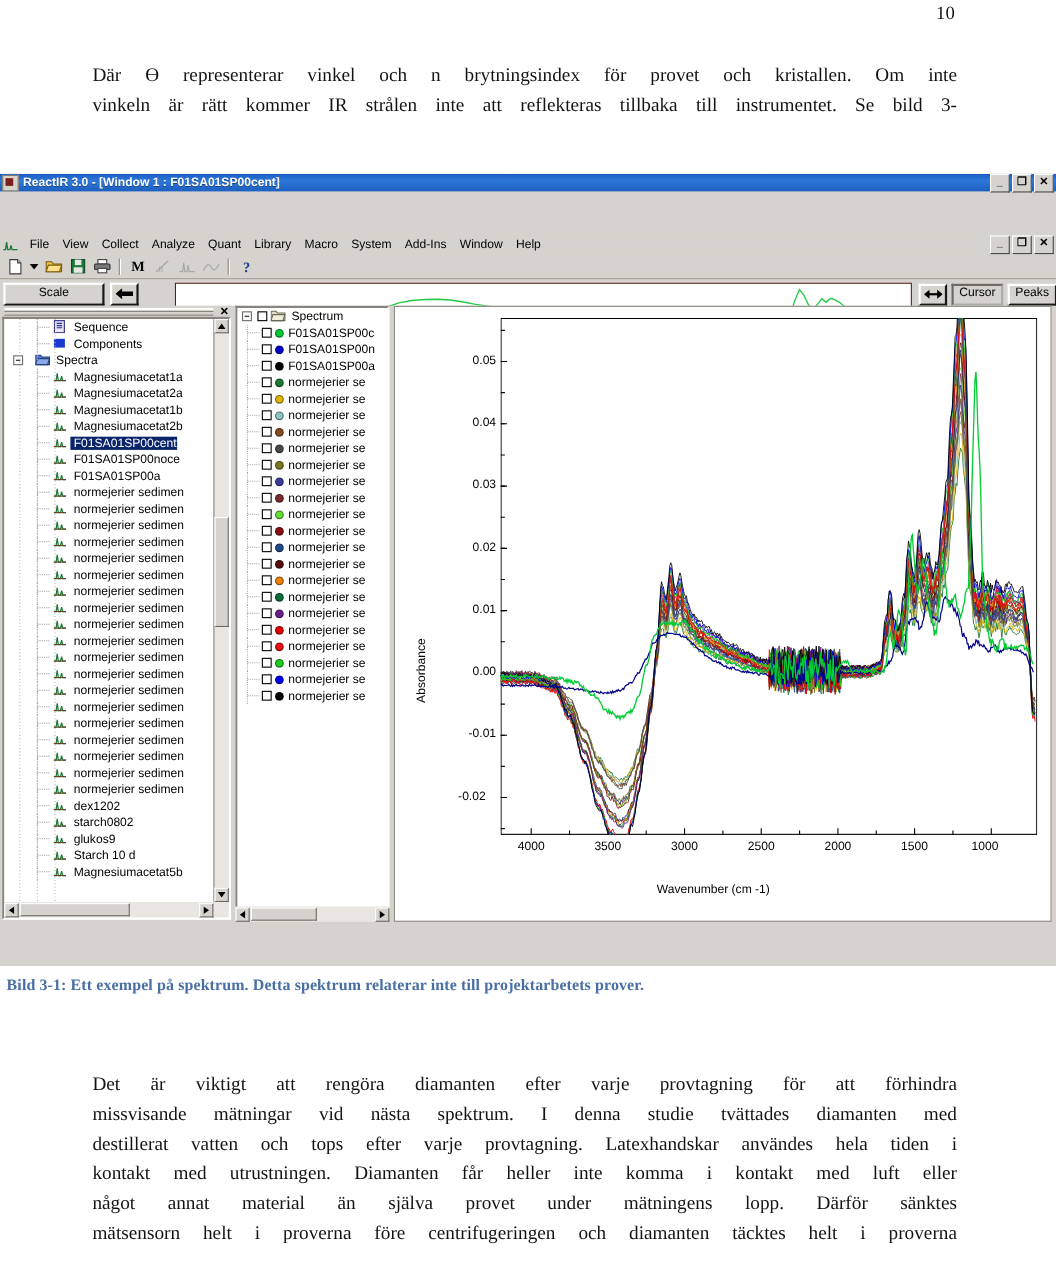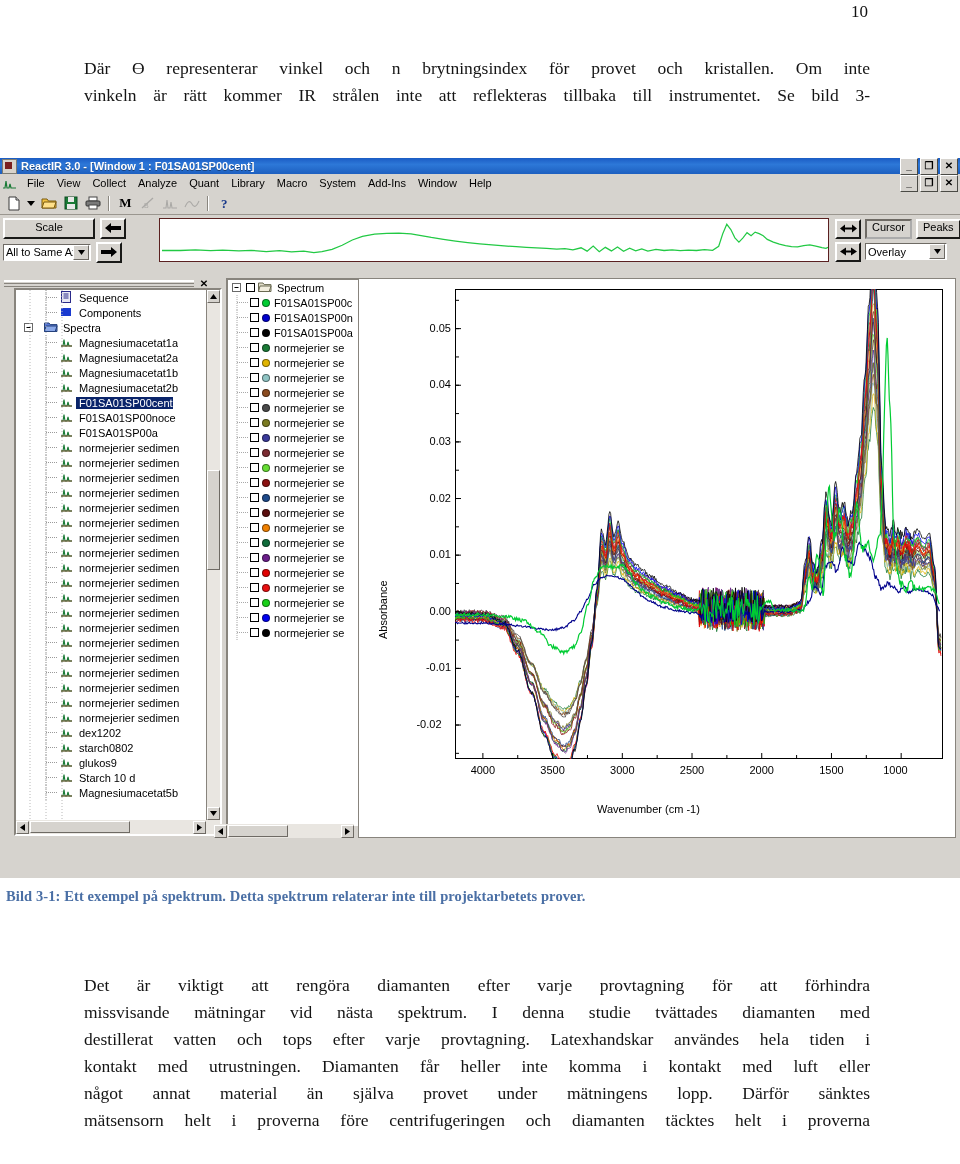--- a/index.html
+++ b/index.html
@@ -29,21 +29,21 @@
   }
   .titlebar .tb-icon{width:13px;height:13px;background:#d8d4cc;border:1px solid #7b7b73;margin-right:4px;
      position:relative;flex:none;}
   .titlebar .tb-icon:after{content:"";position:absolute;left:2px;top:2px;width:7px;height:7px;background:#7a1f1f;}
   .tb-title{flex:1;white-space:nowrap;overflow:hidden;text-shadow:0 1px 0 rgba(0,0,0,.4)}
   .winbtns{display:flex;gap:2px;align-items:center;}
   .winbtn{width:16px;height:15px;background:#d6d3ce;border:1px solid;border-color:#fff #4a4a45 #4a4a45 #fff;
     display:flex;align-items:center;justify-content:center;font-size:10px;color:#000;font-weight:bold;
     font-family:"Liberation Sans",sans-serif;line-height:1;}
 
-  .menubar{height:18px;background:#d6d3ce;display:flex;align-items:center;padding-left:2px;border-bottom:0;}
+  .menubar{height:18px;background:#d6d3ce;display:flex;align-items:center;padding-left:2px;border-bottom:0;margin-top:39px;}
   .menubar .mb-icon{width:15px;height:14px;margin-right:4px;position:relative;flex:none;}
   .menu-item{padding:1px 6px;font-size:11px;color:#000;white-space:nowrap;}
   .menubar .winbtns{margin-left:auto;padding-right:2px;}
 
   .toolbar{height:22px;background:#d6d3ce;display:flex;align-items:center;padding-left:4px;gap:3px;
     border-bottom:1px solid #9a968f;}
   .tbtn{width:19px;height:18px;display:flex;align-items:center;justify-content:center;position:relative;}
   .tsep{width:1px;height:15px;background:#8a867f;border-right:1px solid #fff;margin:0 3px;}
 
   .ctlbar{height:46px;background:#d6d3ce;display:flex;align-items:center;padding:2px 3px;gap:4px;}
@@ -60,21 +60,21 @@
   .arrowbtn{width:22px;height:17px;display:flex;align-items:center;justify-content:center;}
   .miniplot{flex:1;height:42px;background:#fff;border:1px solid #5a2020;position:relative;overflow:hidden;}
   .ctl-right{width:122px;display:flex;flex-direction:column;gap:3px;align-items:flex-start;padding-left:2px;}
   .cr-row{display:flex;align-items:center;gap:4px;}
   .tgbtn{height:16px;padding:0 5px;line-height:13px;font-size:11px;}
   .tgbtn.pressed{border-color:#6e6a64 #fff #fff #6e6a64;}
 
   
   .client{position:absolute;left:0;top:120px;width:960px;height:712px;background:#d6d3ce;}
 
-  .panel{position:absolute;background:#fff;border:2px solid;border-color:#88847d #fff #fff #88847d;margin-left:12px;}
+  .panel{position:absolute;background:#fff;border:2px solid;border-color:#88847d #fff #fff #88847d;}
   .gripbar{position:absolute;left:0;top:0;right:0;height:10px;background:#d6d3ce;display:flex;align-items:center;}
   .grip{flex:1;height:5px;margin:0 4px 0 2px;
      background:linear-gradient(180deg,#fff 0 1px,#d6d3ce 1px 2px,#88847d 2px 3px,#d6d3ce 3px 5px);
      border-top:1px solid #fff;border-bottom:1px solid #88847d;}
   .gripx{width:12px;text-align:center;font-size:10px;font-weight:bold;cursor:pointer;}
 
   
   .treewrap{position:absolute;overflow:hidden;background:#fff;}
   .trow{height:15px;display:flex;align-items:center;font-size:11px;white-space:nowrap;font-family:"Liberation Sans",sans-serif;}
   .tindent{flex:none;}

